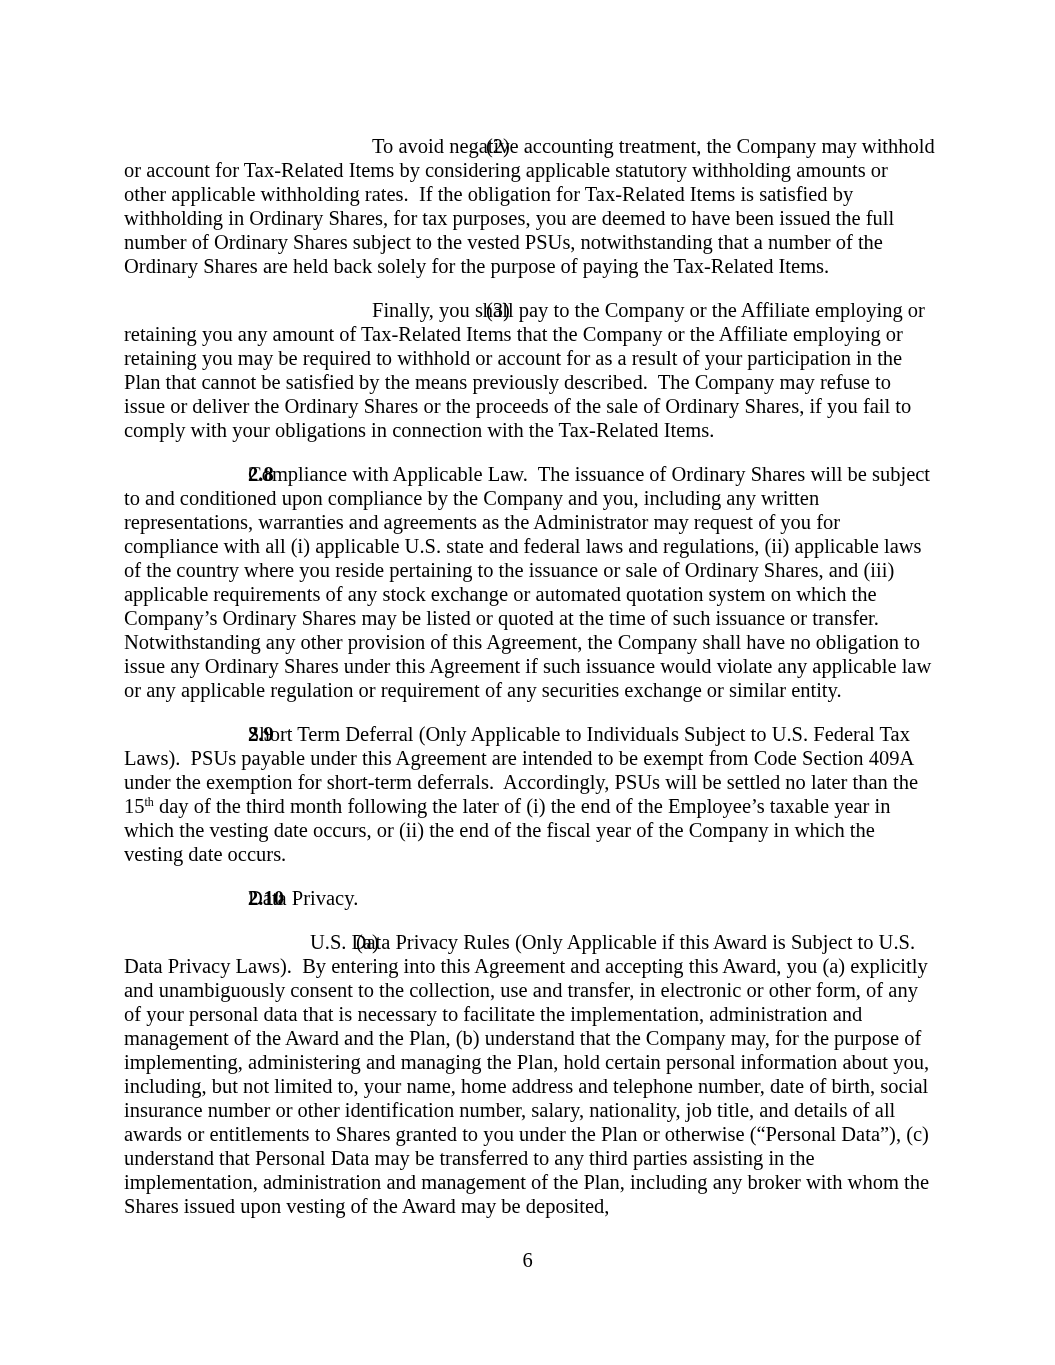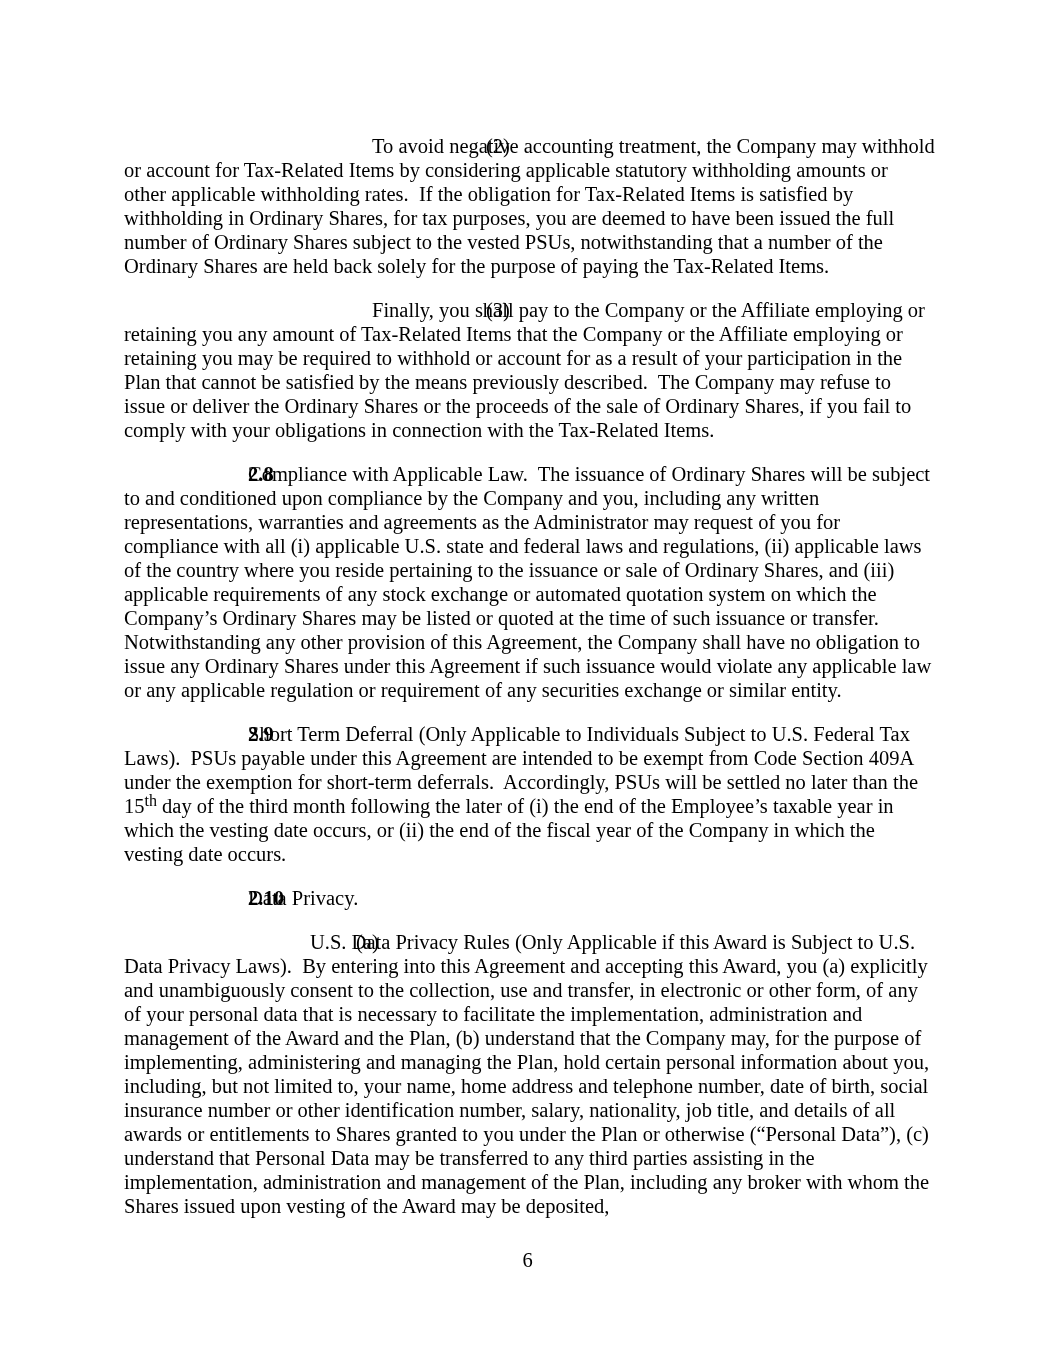--- a/index.html
+++ b/index.html
@@ -32,21 +32,21 @@
   .num-section { width: 62px; font-weight: bold; }  
   .num-sub { width: 70px; }      
   .indent-item { text-indent: 181px; }
   .indent-section { text-indent: 62px; }
   .indent-sub { text-indent: 116px; }
   .heading-underline {
     text-decoration-thickness: 1.5px;
     text-underline-offset: 3px;
   }
   .sup {
-    font-size: 16px;
+    font-size: 12px;
     line-height: 0;
     position: relative;
     top: -7px;
   }
   .footer-page-number {
     position: absolute;
     top: 1248px;
     left: 0;
     width: 100%;
     text-align: center;

